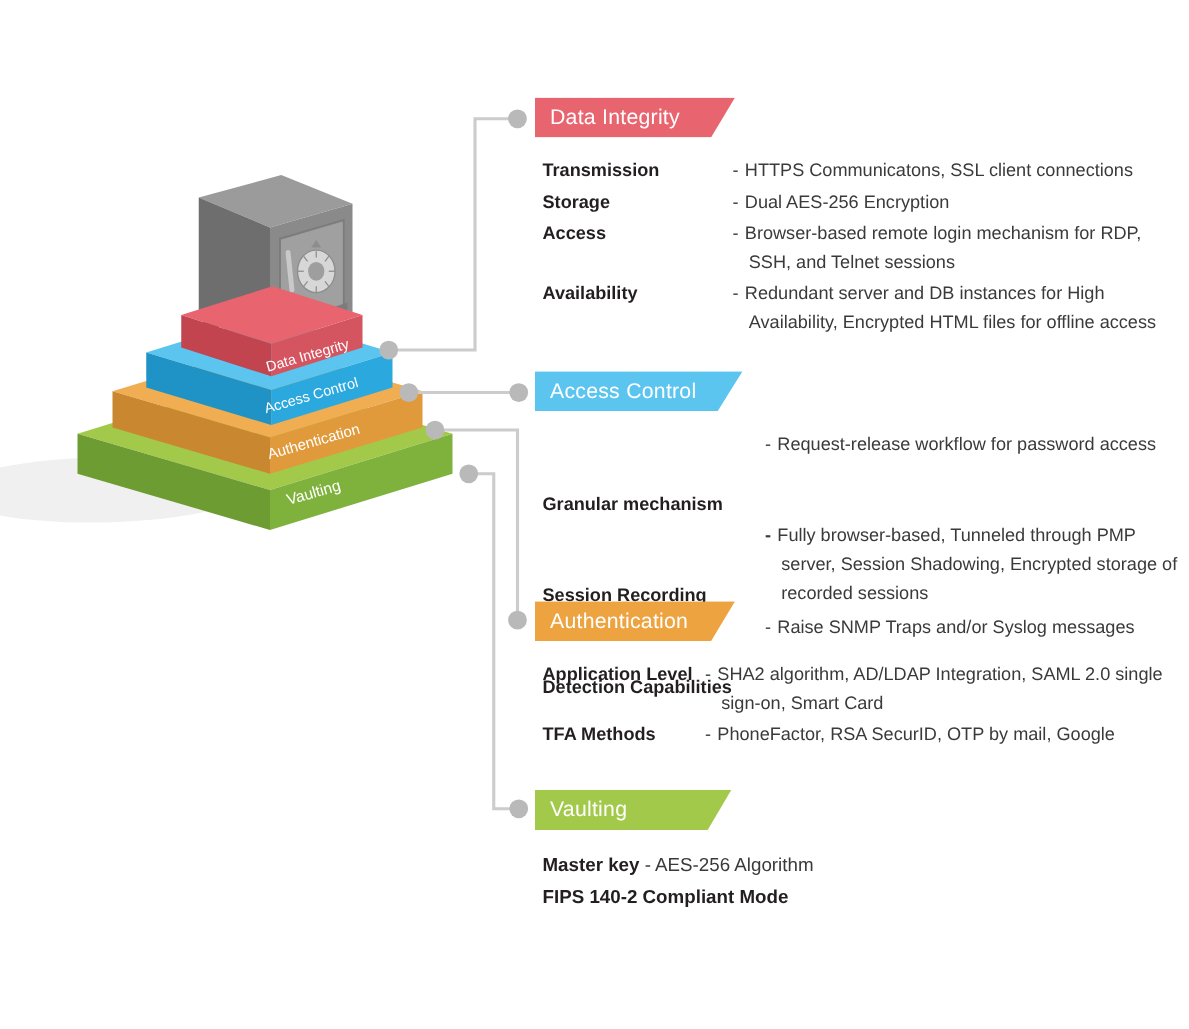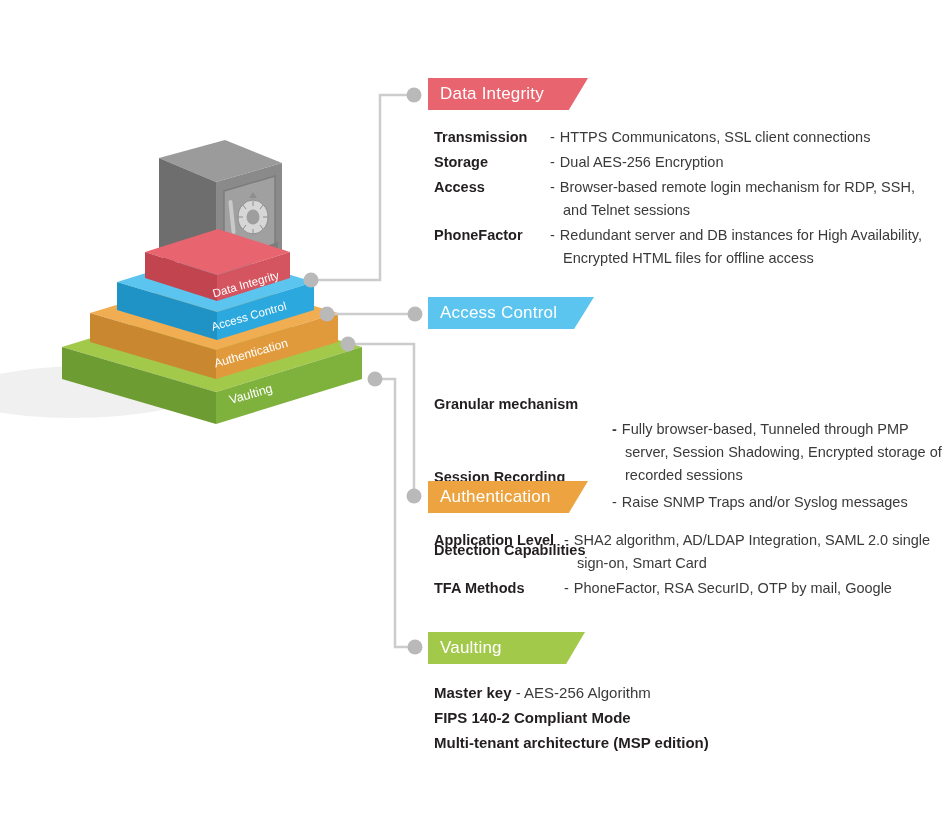--- a/index.html
+++ b/index.html
@@ -90,21 +90,21 @@
   .row-value {
     font-size: 14.5px;
     line-height: 23px;
     color: #3a3a3a;
   }
   .row-value .dash { margin-right: 5px; }
   .row-value .dash-bold { font-weight: bold; }
 
   
   .sec-di .row-label { width: 104px; }
-  .sec-di .row-value { width: 400px; }
+  .sec-di .row-value { width: 400px; margin-left: 36px; }
   .sec-ac .row-label { width: 166px; margin-top: 48px; }
   .sec-ac .row-value { width: 340px; }
   .sec-au .row-label { width: 118px; }
   .sec-au .row-value { width: 385px; }
 
   
   .row-value.hang {
     padding-left: 13px;
     text-indent: -13px;
   }
@@ -221,33 +221,34 @@
       </div>
       <div class="row">
         <div class="row-label">Storage</div>
         <div class="row-value hang"><span class="dash">-</span><span>Dual AES-256 Encryption</span></div>
       </div>
       <div class="row">
         <div class="row-label">Access</div>
         <div class="row-value hang"><span class="dash">-</span><span>Browser-based remote login mechanism for RDP, SSH, and Telnet sessions</span></div>
       </div>
       <div class="row">
-        <div class="row-label">PhoneFactor</div>
+        <div class="row-label">Availability</div>
         <div class="row-value hang"><span class="dash">-</span><span>Redundant server and DB instances for High Availability, Encrypted HTML files for offline access</span></div>
       </div>
     </div>
   </div>
 
   <div class="section section-access-control sec-ac">
     <div class="banner banner-ac">
       <span>Access Control</span>
     </div>
     <div class="rows">
       <div class="row">
         <div class="row-label">Granular mechanism</div>
+        <div class="row-value hang"><span class="dash">-</span><span>Request-release workflow for password access</span></div>
       </div>
       <div class="row">
         <div class="row-label">Session Recording</div>
         <div class="row-value hang"><span class="dash dash-bold">-</span><span>Fully browser-based, Tunneled through PMP server, Session Shadowing, Encrypted storage of recorded sessions</span></div>
       </div>
       <div class="row">
         <div class="row-label">Detection Capabilities</div>
         <div class="row-value hang"><span class="dash">-</span><span>Raise SNMP Traps and/or Syslog messages</span></div>
       </div>
     </div>
@@ -273,19 +274,16 @@
     <div class="banner banner-va">
       <span>Vaulting</span>
     </div>
     <div class="rows">
       <div class="vrow">
         <b>Master key</b><span class="tail"> - AES-256 Algorithm</span>
       </div>
       <div class="vrow">
         <b>FIPS 140-2 Compliant Mode</b><span class="tail"></span>
       </div>
-      <div class="vrow">
-        <b>Multi-tenant architecture (MSP edition)</b><span class="tail"></span>
-      </div>
     </div>
   </div>
 
 </div>
 
 </body></html>

